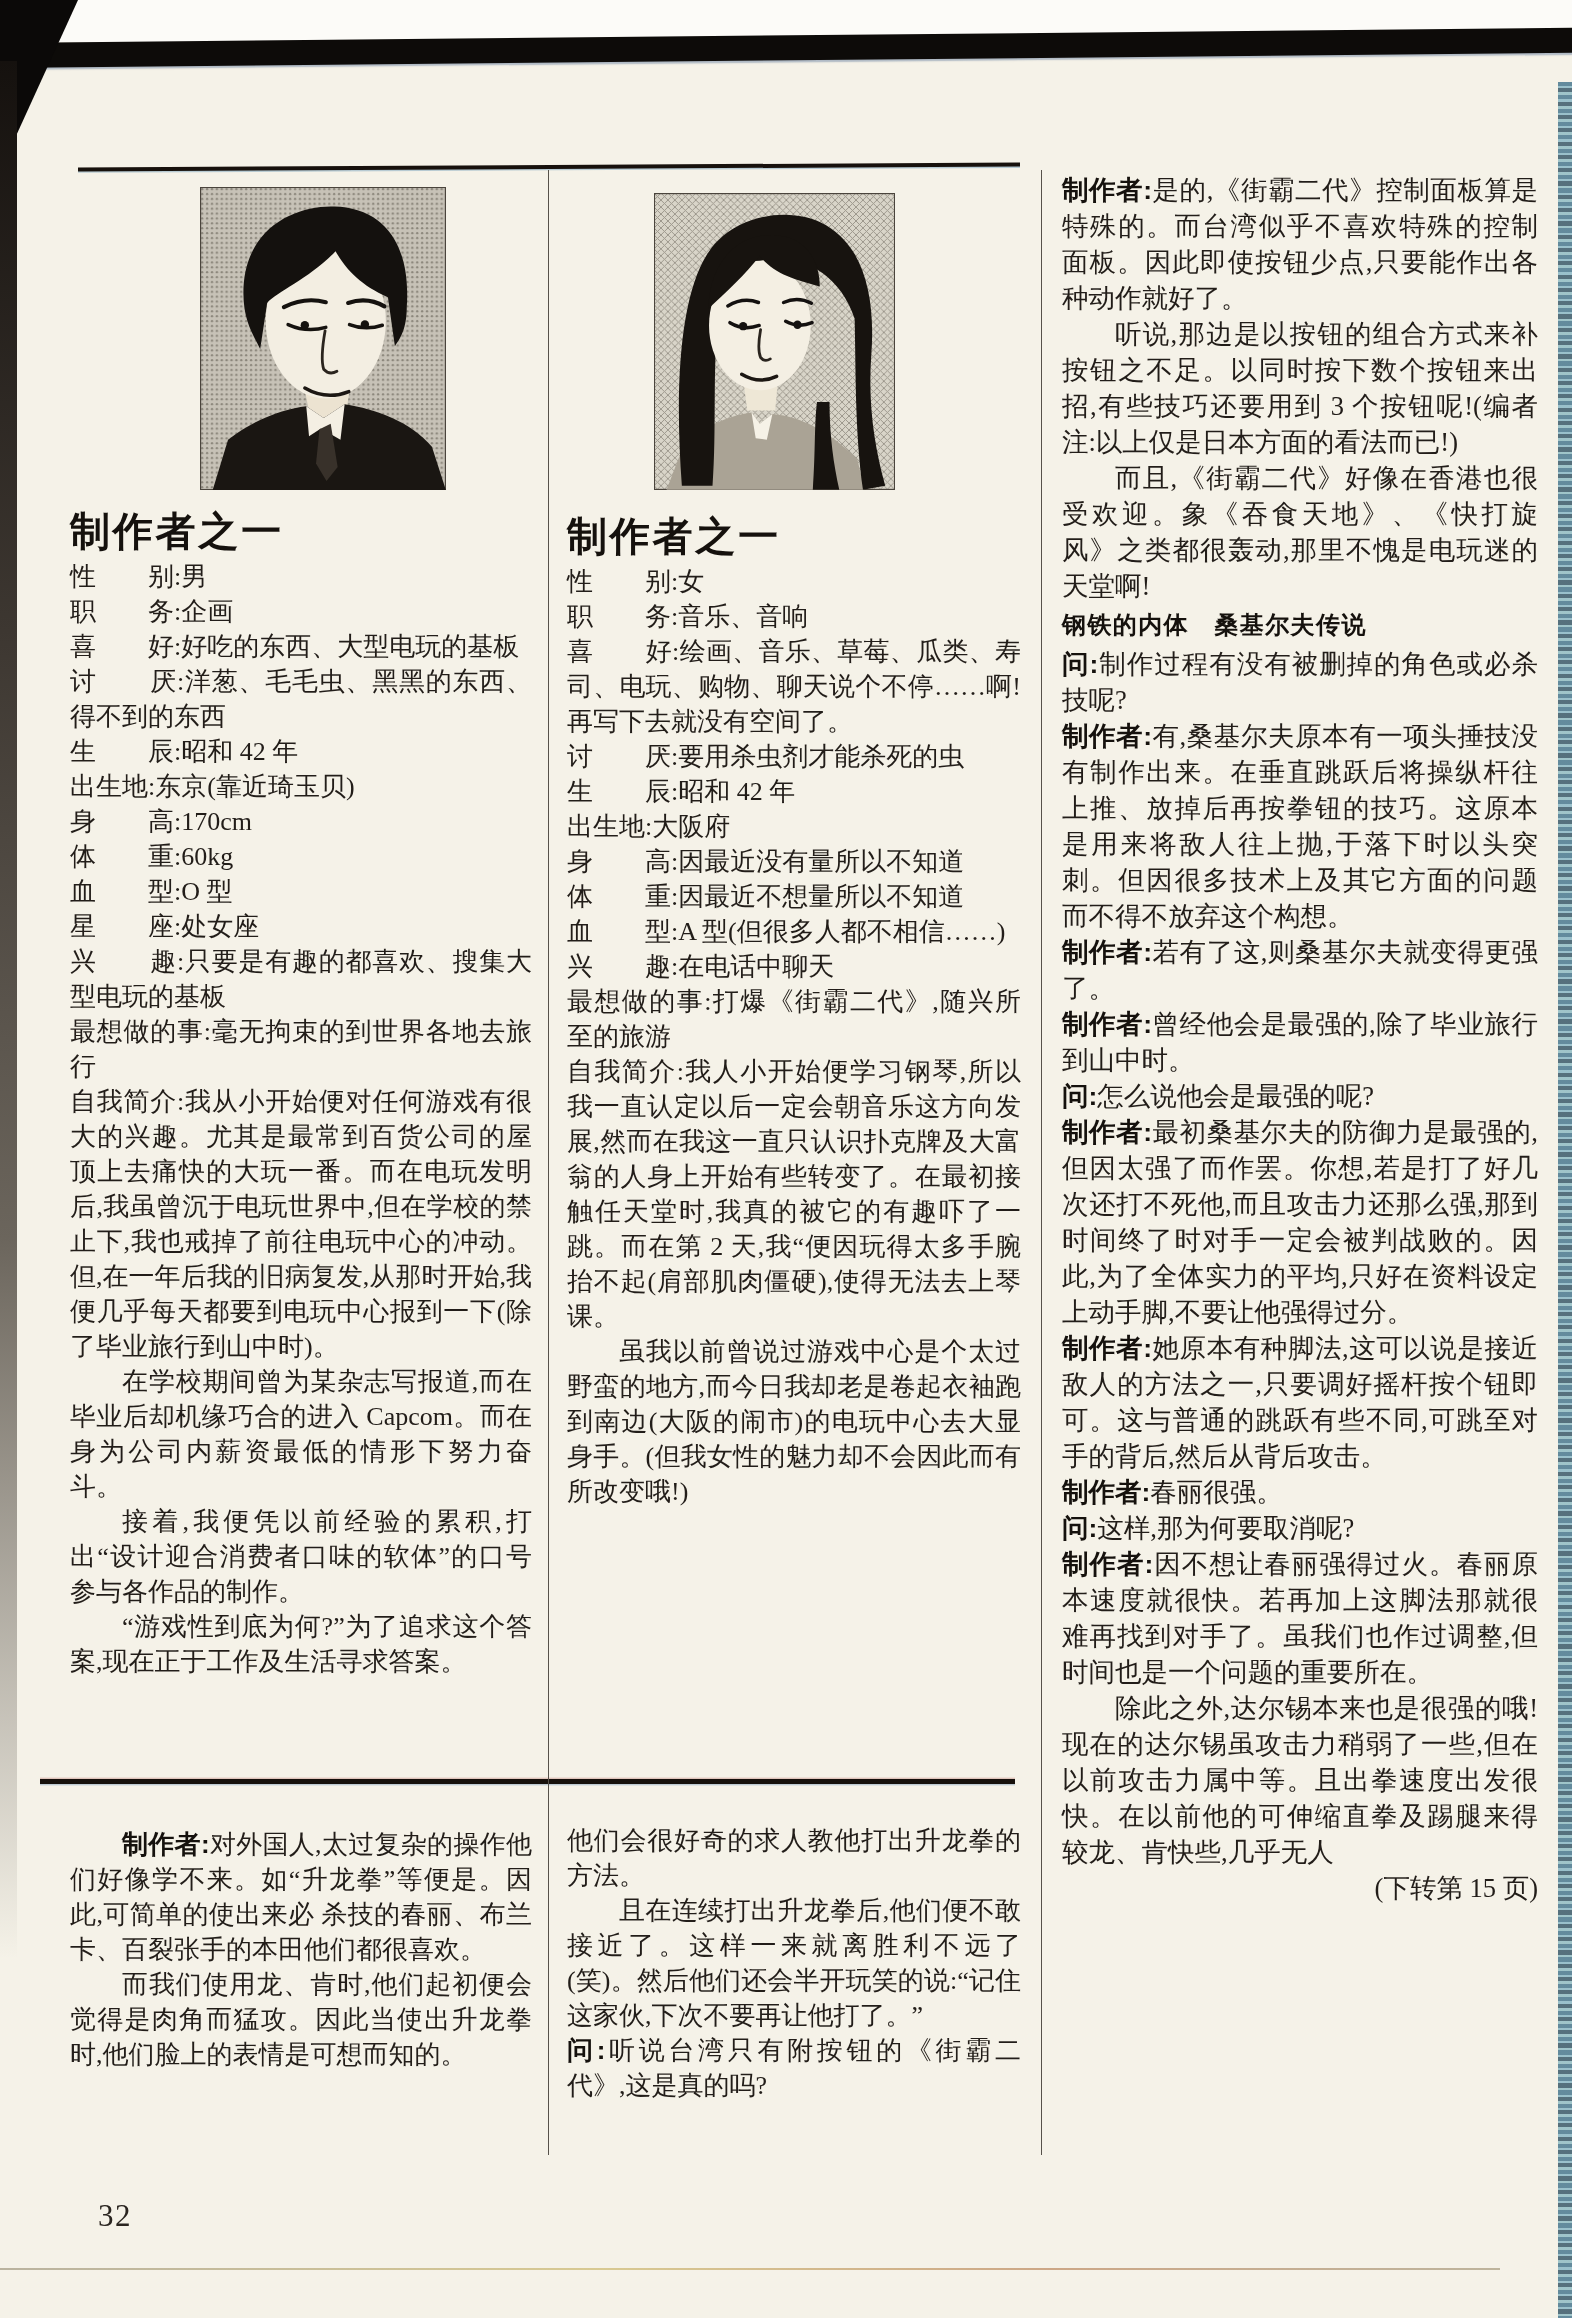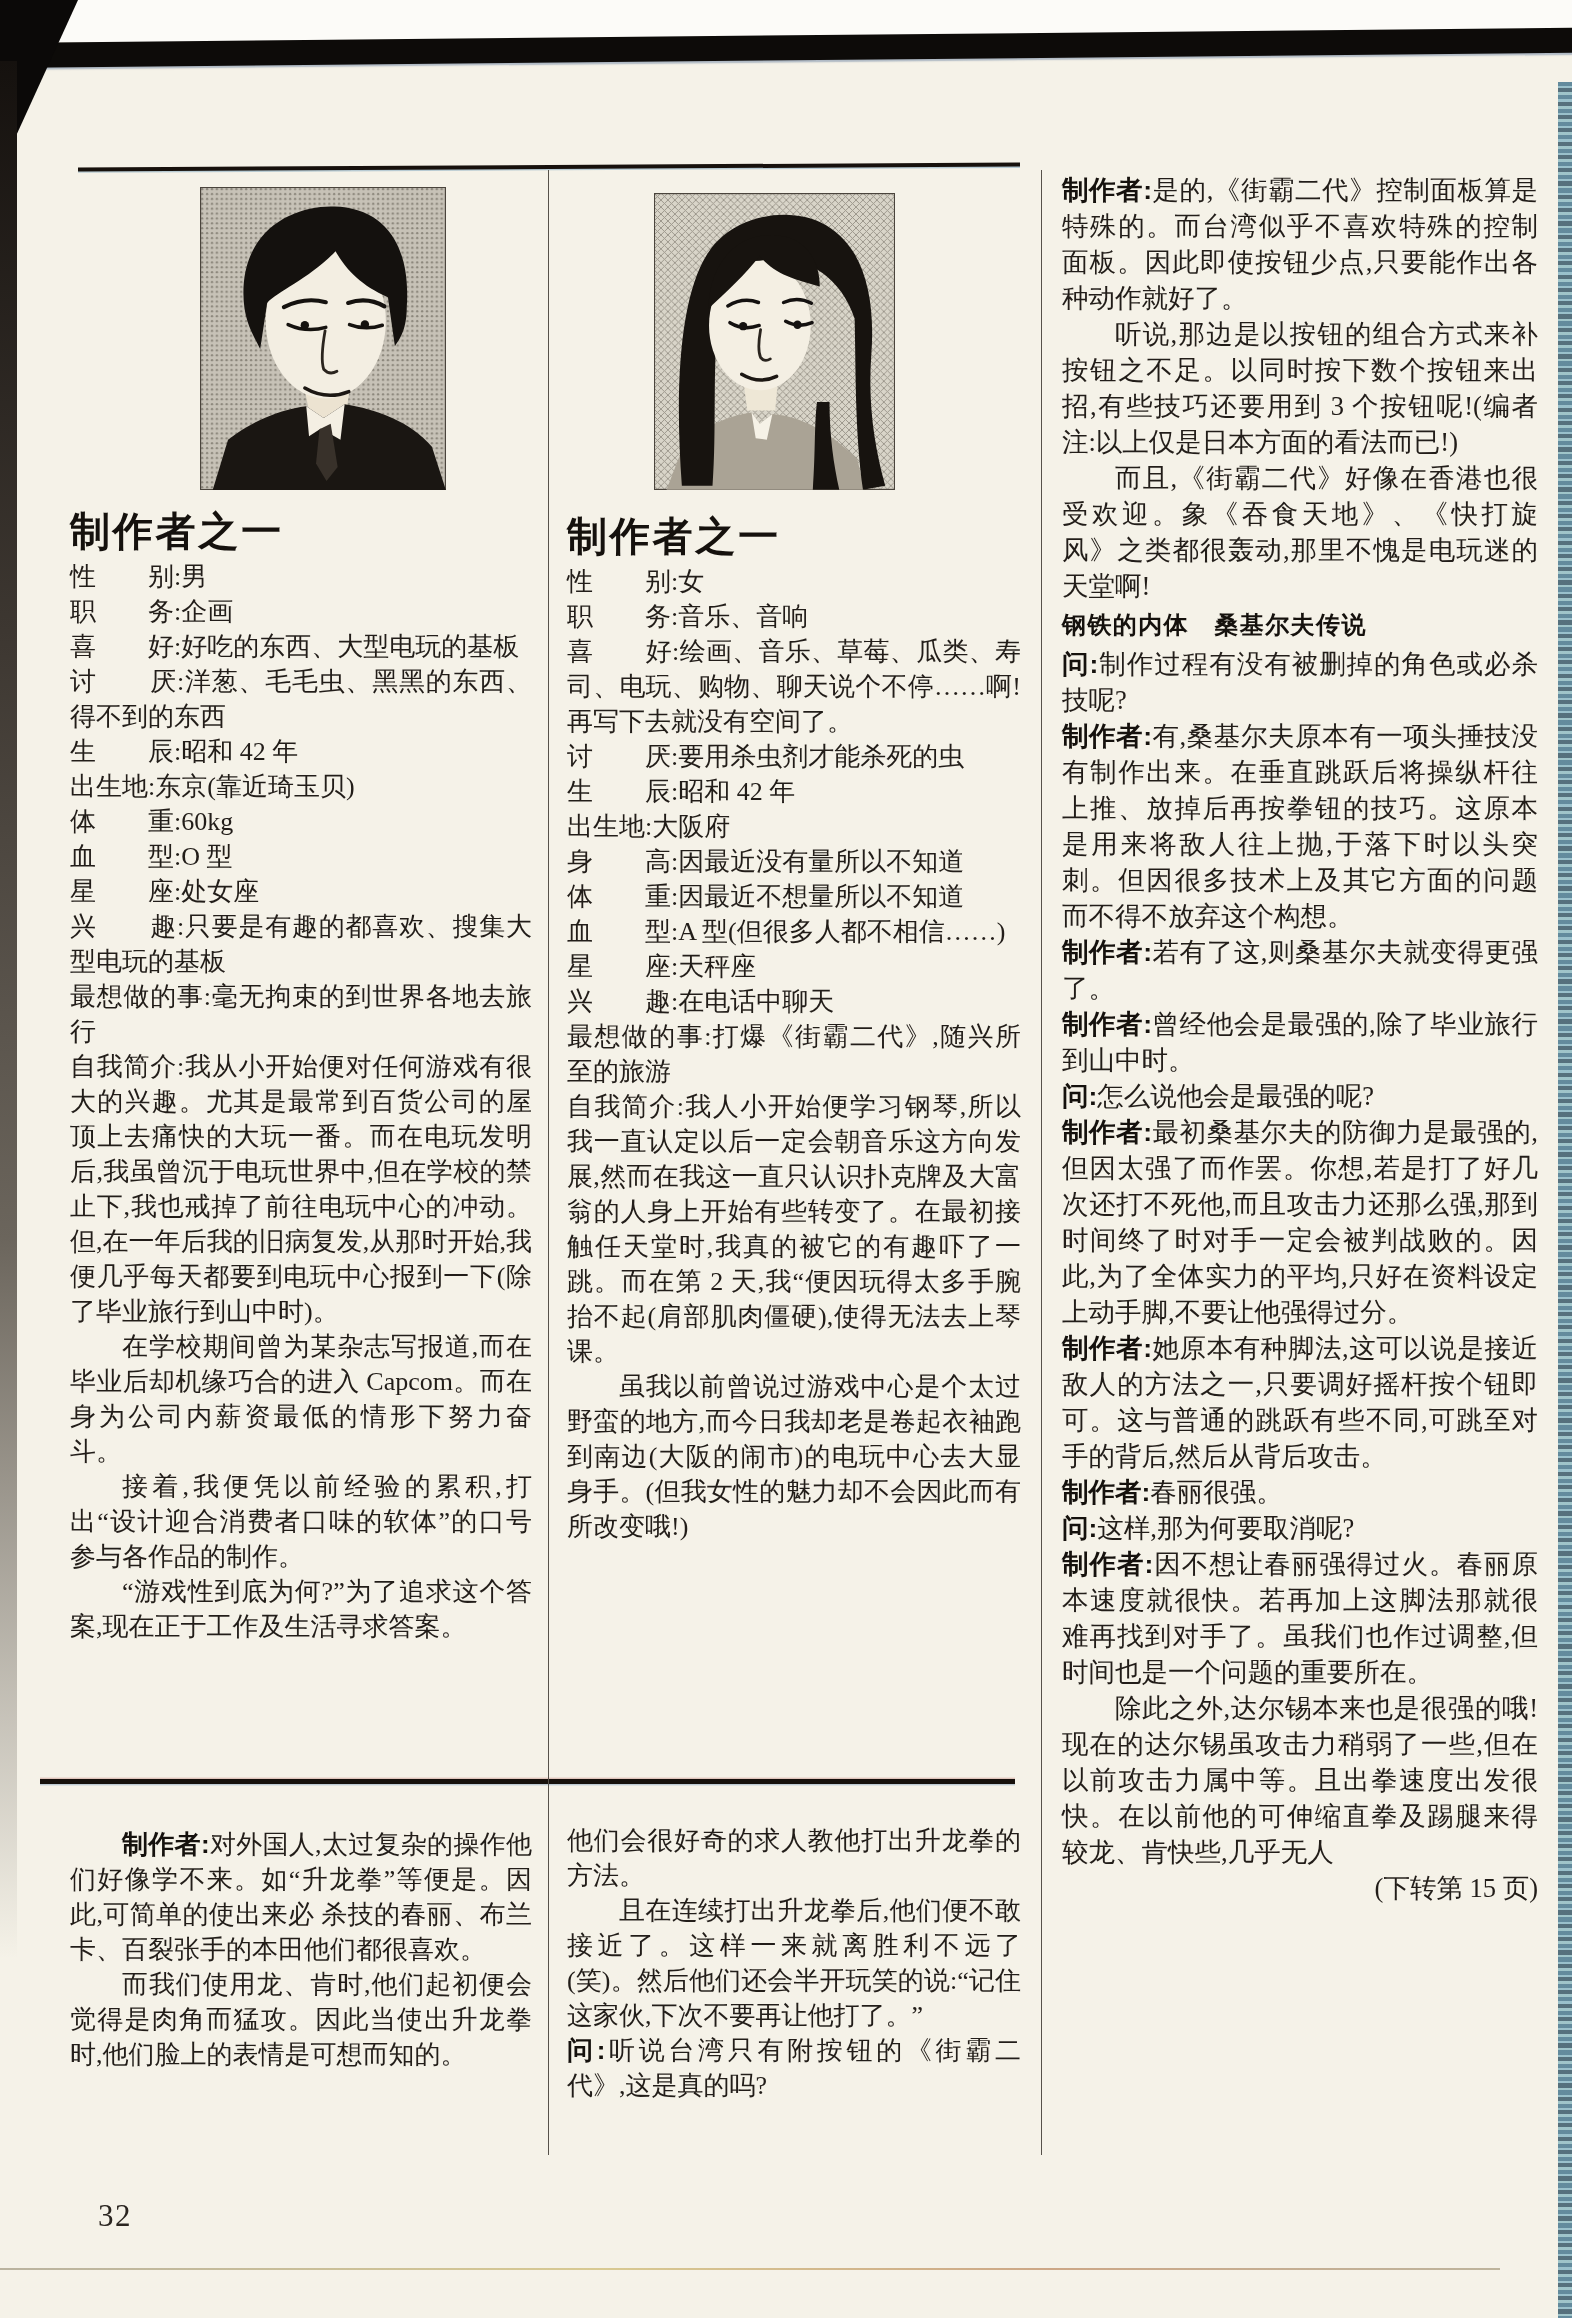--- a/index.html
+++ b/index.html
@@ -121,20 +121,21 @@
   </div>
 
   <div class="tcol col-left">
     <div class="hdr">制作者之一</div>
     <div class="pline">性　　别:男</div>
     <div class="pline">职　　务:企画</div>
     <div class="pline">喜　　好:好吃的东西、大型电玩的基板</div>
     <div class="pline">讨　　厌:洋葱、毛毛虫、黑黑的东西、得不到的东西</div>
     <div class="pline">生　　辰:昭和 42 年</div>
     <div class="pline">出生地:东京(靠近琦玉贝)</div>
+    <div class="pline">身　　高:170cm</div>
     <div class="pline">体　　重:60kg</div>
     <div class="pline">血　　型:O 型</div>
     <div class="pline">星　　座:处女座</div>
     <div class="pline">兴　　趣:只要是有趣的都喜欢、搜集大型电玩的基板</div>
     <div class="pline">最想做的事:毫无拘束的到世界各地去旅行</div>
     <div class="pline">自我简介:我从小开始便对任何游戏有很大的兴趣。尤其是最常到百货公司的屋顶上去痛快的大玩一番。而在电玩发明后,我虽曾沉于电玩世界中,但在学校的禁止下,我也戒掉了前往电玩中心的冲动。但,在一年后我的旧病复发,从那时开始,我便几乎每天都要到电玩中心报到一下(除了毕业旅行到山中时)。</div>
     <p class="para ind">在学校期间曾为某杂志写报道,而在毕业后却机缘巧合的进入 Capcom。而在身为公司内薪资最低的情形下努力奋斗。</p>
     <p class="para ind">接着,我便凭以前经验的累积,打出“设计迎合消费者口味的软体”的口号参与各作品的制作。</p>
     <p class="para ind">“游戏性到底为何?”为了追求这个答案,现在正于工作及生活寻求答案。</p>
   </div>
@@ -143,21 +144,20 @@
     <div class="hdr">制作者之一</div>
     <div class="pline">性　　别:女</div>
     <div class="pline">职　　务:音乐、音响</div>
     <div class="pline">喜　　好:绘画、音乐、草莓、瓜类、寿司、电玩、购物、聊天说个不停……啊!再写下去就没有空间了。</div>
     <div class="pline">讨　　厌:要用杀虫剂才能杀死的虫</div>
     <div class="pline">生　　辰:昭和 42 年</div>
     <div class="pline">出生地:大阪府</div>
     <div class="pline">身　　高:因最近没有量所以不知道</div>
     <div class="pline">体　　重:因最近不想量所以不知道</div>
     <div class="pline">血　　型:A 型(但很多人都不相信……)</div>
-    <div class="pline">星　　座:天秤座</div>
     <div class="pline">兴　　趣:在电话中聊天</div>
     <div class="pline">最想做的事:打爆《街霸二代》,随兴所至的旅游</div>
     <div class="pline">自我简介:我人小开始便学习钢琴,所以我一直认定以后一定会朝音乐这方向发展,然而在我这一直只认识扑克牌及大富翁的人身上开始有些转变了。在最初接触任天堂时,我真的被它的有趣吓了一跳。而在第 2 天,我“便因玩得太多手腕抬不起(肩部肌肉僵硬),使得无法去上琴课。</div>
     <p class="para ind">虽我以前曾说过游戏中心是个太过野蛮的地方,而今日我却老是卷起衣袖跑到南边(大阪的闹市)的电玩中心去大显身手。(但我女性的魅力却不会因此而有所改变哦!)</p>
   </div>
 
   <div class="tcol bottom-left">
     <p class="para ind"><b class="spk">制作者:</b><span>对外国人,太过复杂的操作他们好像学不来。如“升龙拳”等便是。因此,可简单的使出来必 杀技的春丽、布兰卡、百裂张手的本田他们都很喜欢。</span></p>
     <p class="para ind"><span>而我们使用龙、肯时,他们起初便会觉得是肉角而猛攻。因此当使出升龙拳时,他们脸上的表情是可想而知的。</span></p>
   </div>

